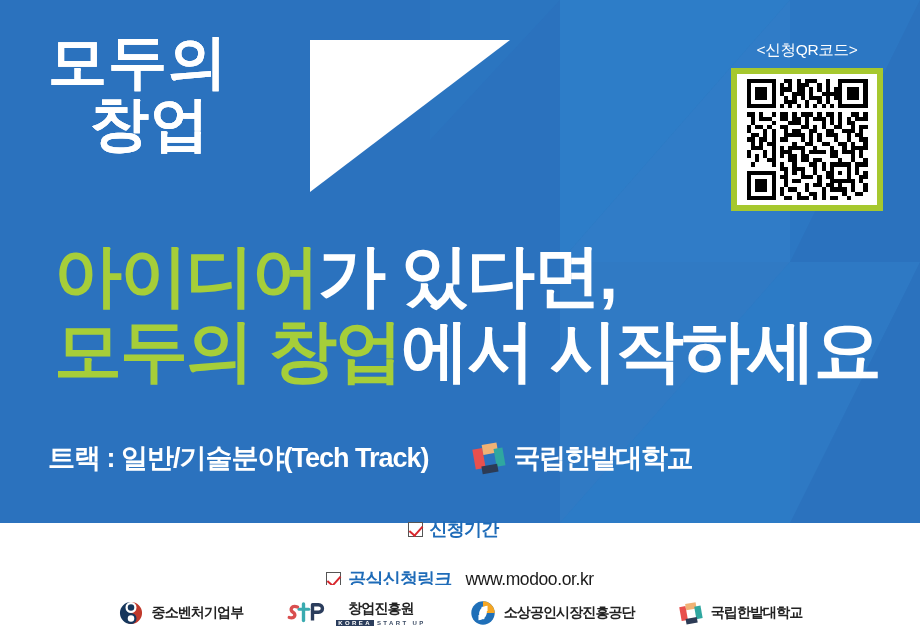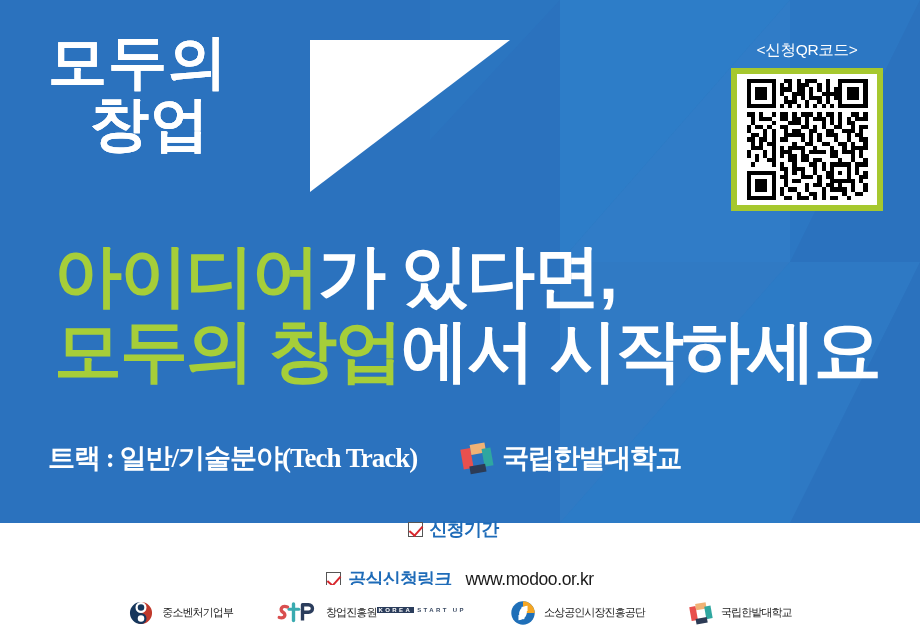--- a/index.html
+++ b/index.html
@@ -73,21 +73,21 @@
   #headline .line { display:block; font-size:68px; white-space:nowrap; }
   #headline .line2 { margin-top:4px; }
   .g { color:#a6ce39; }
   .w { color:#ffffff; }
 
   
   #subline {
     position:absolute; left:48px; top:440px;
     display:flex; align-items:center;
     color:#ffffff; font-size:27px; font-weight:bold;
-    letter-spacing:-1px; white-space:nowrap;font-family:Liberation Serif, serif;
+    letter-spacing:-1px; white-space:nowrap;
   }
   #track-text { margin-right:42px; }
   #org-text { margin-right:10px; }
   #hbnu-logo-mark { display:inline-block; width:32px; height:32px; position:relative; margin:0 9px 0 2px; }
   #hbnu-name { letter-spacing:-1.5px; }
 
   
   .hb { position:absolute; }
   .hb-wrap { position:absolute; left:0; top:0; width:32px; height:32px; transform:rotate(-10deg); }
   .hb-red   { left:1px;  top:5px;  width:10px; height:20px; background:#e8504e; }
@@ -127,30 +127,30 @@
   
   #footer {
     position:absolute; left:0; top:585px;
     width:920px; height:55px;
     background:#ffffff;
     display:flex; align-items:center; justify-content:center;
     gap:44px;
   }
   .flogo { display:flex; align-items:center; white-space:nowrap; }
   .flogo .fname {
-    font-size:11px; font-weight:normal; color:#222;
+    font-size:14px; font-weight:bold; color:#222;
     letter-spacing:-0.9px; margin-left:8px;
   }
 
   
   .mark-gov { width:26px; height:26px; position:relative; flex:none; }
 
   
   .mark-stp { width:42px; height:24px; position:relative; flex:none; }
-  .stp-col { display:flex; flex-direction:row; margin-left:7px; }
+  .stp-col { display:flex; flex-direction:column; margin-left:7px;align-items:center; }
   .stp-sub {
     font-size:6px; letter-spacing:2.4px; color:#3a4a63;
     margin-top:2px; font-weight:bold;
   }
   .stp-sub .box {
     background:#2b3d5c; color:#fff; padding:0 2px; margin-right:3px;
   }
 
   
   .mark-semas { width:26px; height:26px; position:relative; flex:none; }

